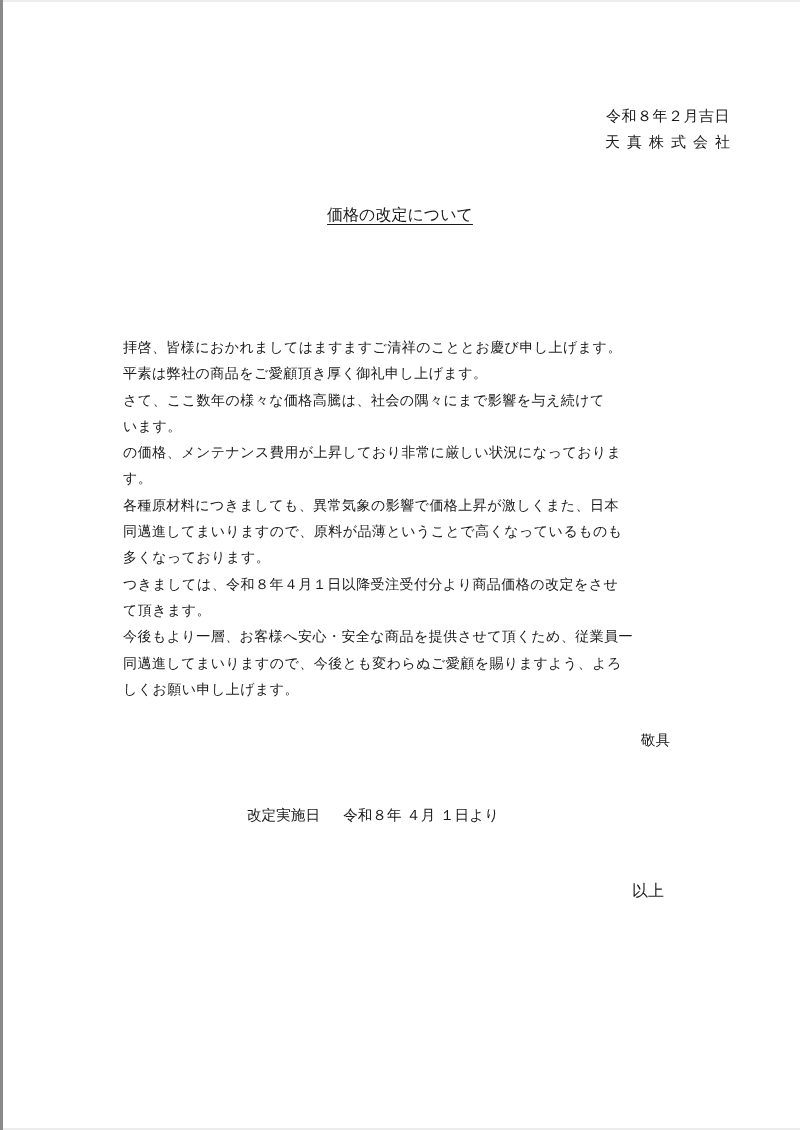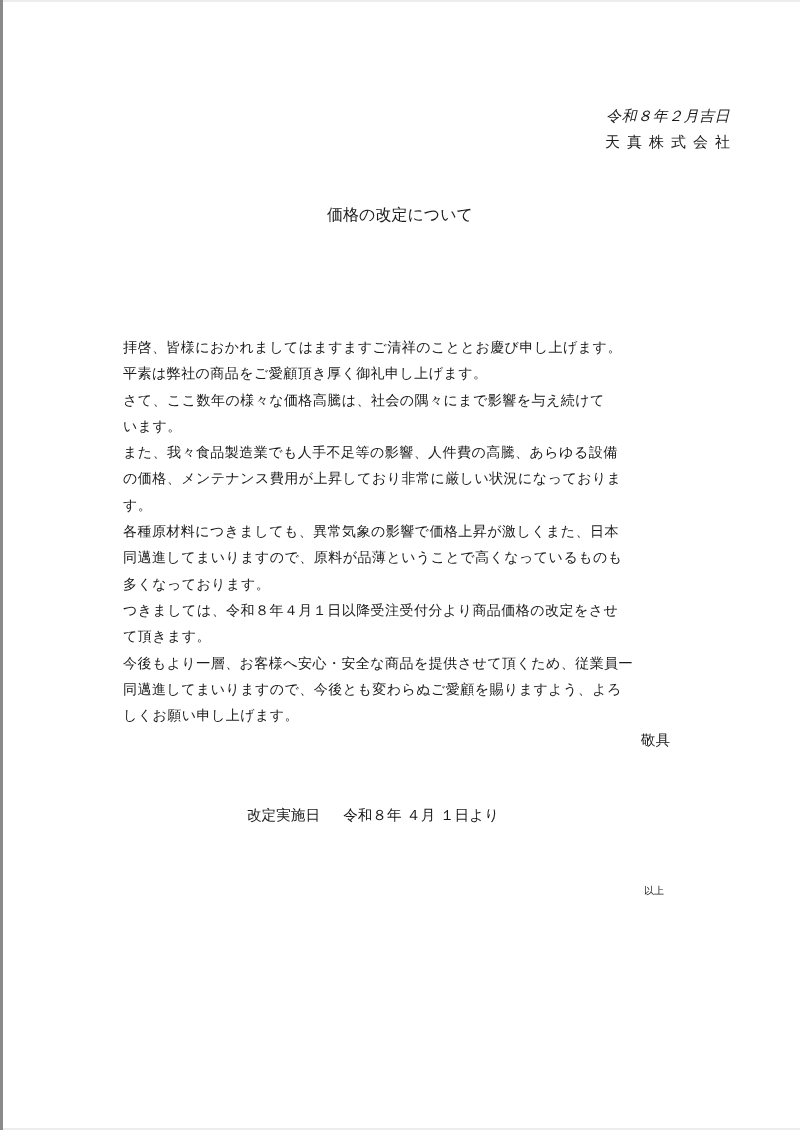--- a/index.html
+++ b/index.html
@@ -41,35 +41,35 @@
     .header-right {
       position: absolute;
       right: 70px;
       top: 103px;
       text-align: right;
       font-size: 15px;
       line-height: 26px;
     }
     .header-date {
       letter-spacing: 0.5px;
-      font-style: italic;
     }
     .header-company {
       letter-spacing: 7px;
       margin-right: -7px;
     }
     .title {
       position: absolute;
       left: 0; right: 0;
       top: 203px;
       text-align: center;
       font-size: 16px;
       line-height: 24px;
     }
     .title span {
+      text-decoration: underline;
       text-underline-offset: 4px;
       text-decoration-thickness: 1px;
     }
     .body-text {
       position: absolute;
       left: 123px;
       top: 334px;
       width: 560px;
       font-size: 14px;
       line-height: 26.3px;
@@ -91,21 +91,21 @@
       left: 247px;
       top: 803px;
       font-size: 14.6px;
       line-height: 24px;
       white-space: pre;
     }
     .end-mark {
       position: absolute;
       right: 136px;
       top: 879px;
-      font-size: 10px;
+      font-size: 16px;
       line-height: 24px;
     }
   </style>
 </head>
 <body>
 
 <div class="left-edge"></div>
 <div class="top-edge"></div>
 <div class="bottom-edge"></div>
 
@@ -118,21 +118,20 @@
 
   <div class="title">
     <span>価格の改定について</span>
   </div>
 
   <div class="body-text">
     <p>拝啓、皆様におかれましてはますますご清祥のこととお慶び申し上げます。</p>
     <p>平素は弊社の商品をご愛顧頂き厚く御礼申し上げます。</p>
     <p>さて、ここ数年の様々な価格高騰は、社会の隅々にまで影響を与え続けて</p>
     <p>います。</p>
-    <p>また、我々食品製造業でも人手不足等の影響、人件費の高騰、あらゆる設備</p>
     <p>の価格、メンテナンス費用が上昇しており非常に厳しい状況になっておりま</p>
     <p>す。</p>
     <p>各種原材料につきましても、異常気象の影響で価格上昇が激しくまた、日本</p>
     <p>同邁進してまいりますので、原料が品薄ということで高くなっているものも</p>
     <p>多くなっております。</p>
     <p>つきましては、令和８年４月１日以降受注受付分より商品価格の改定をさせ</p>
     <p>て頂きます。</p>
     <p>今後もより一層、お客様へ安心・安全な商品を提供させて頂くため、従業員一</p>
     <p>同邁進してまいりますので、今後とも変わらぬご愛顧を賜りますよう、よろ</p>
     <p>しくお願い申し上げます。</p>

